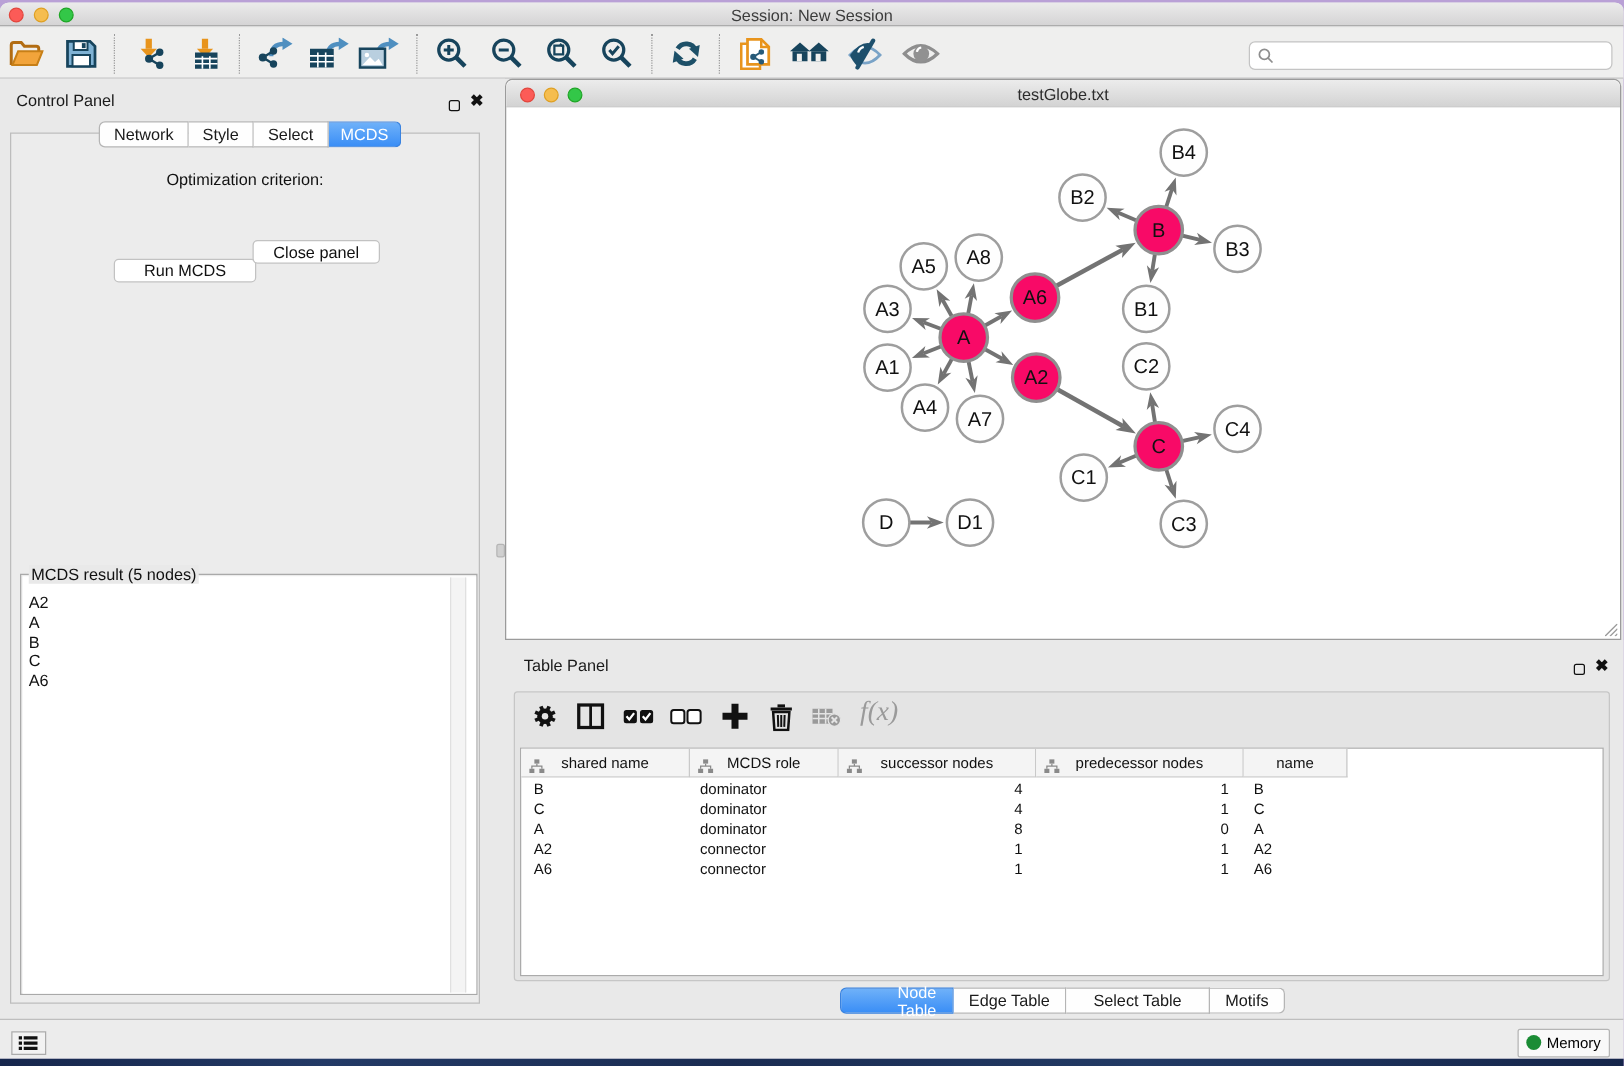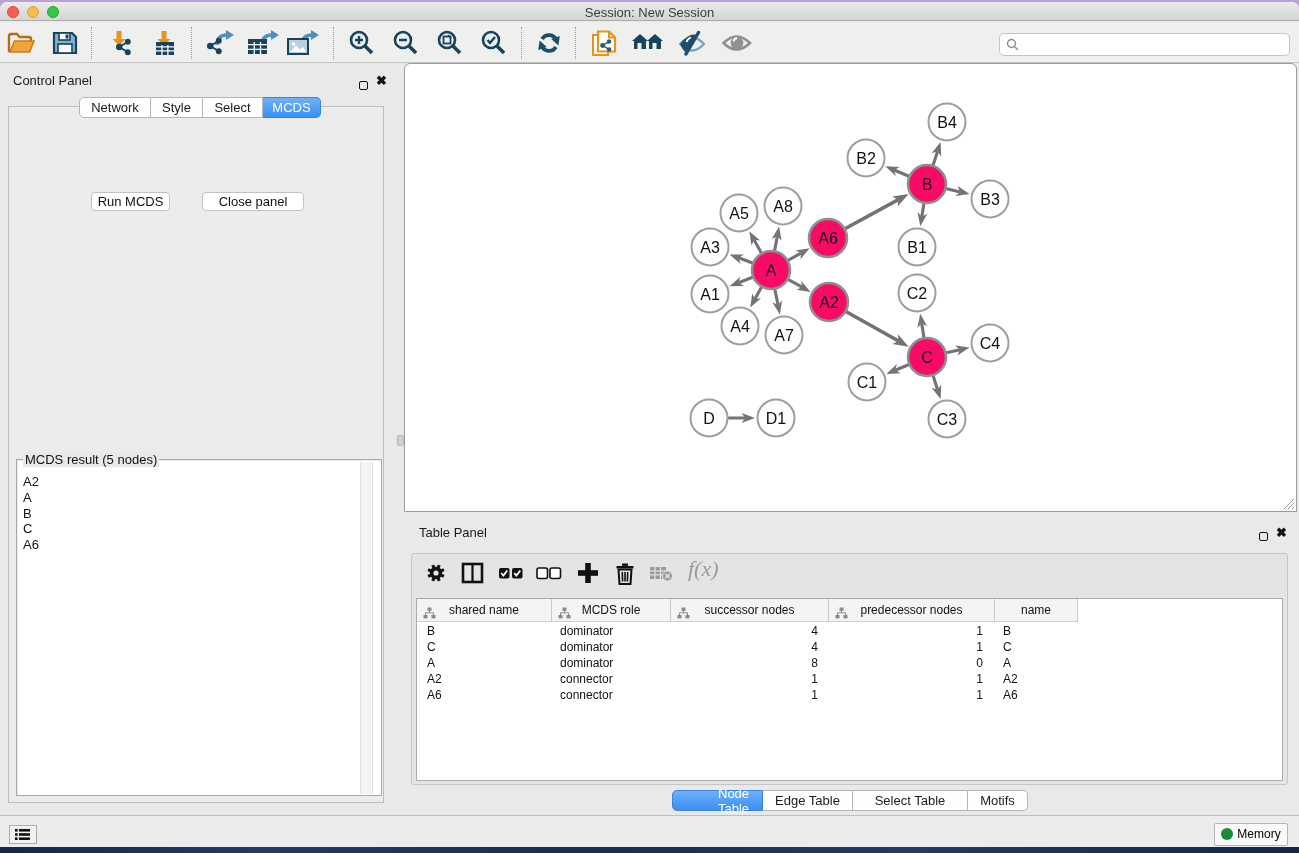--- a/index.html
+++ b/index.html
@@ -230,29 +230,36 @@
     <div class="hdr">Control Panel</div>
     <div class="winbtns" style="left:359px;top:13px;"><span class="sqbtn"></span></div>
     <div class="winbtns xbtn" style="left:376px;top:10px;">✖</div>
     <div id="cpbox"></div>
     <div class="tabs" id="cptabs">
       <div class="tab" style="width:72px;">Network</div>
       <div class="tab" style="width:52px;">Style</div>
       <div class="tab" style="width:60px;">Select</div>
       <div class="tab sel" style="width:58px;">MCDS</div>
     </div>
-    <div class="btn" style="left:91px;top:129px;width:79px;">Run MCDS</div>
+    <div id="optlabel">Optimization criterion:</div>
+    <div class="btn" style="left:91px;top:144px;width:114px;">Run MCDS</div>
     <div class="btn" style="left:202px;top:129px;width:102px;">Close panel</div>
     <div id="fieldset">
       <div id="listbox">A2<br>A<br>B<br>C<br>A6<div class="sb"></div></div>
       <div class="legend">MCDS result (5 nodes)</div>
     </div>
   </div>
   <div class="grip" style="left:397px;top:433px;width:7px;height:11px;"></div>
   <div id="netwin">
+    <div id="nettitle">
+      <div class="light" style="left:11px;top:6px;background:#fc5b57;border:0.5px solid #e2463d;"></div>
+      <div class="light" style="left:30px;top:6px;background:#f5bd4f;border:0.5px solid #dfa023;"></div>
+      <div class="light" style="left:49px;top:6px;background:#33c748;border:0.5px solid #1fa626;"></div>
+      <div class="t">testGlobe.txt</div>
+    </div>
     <div id="graphwrap">
     <svg id="graph" width="891" height="425" viewBox="0 0 891 425">
 <line x1="366.0" y1="183.0" x2="333.6" y2="195.8" stroke="#737373" stroke-width="3.1"></line>
 <polygon points="324.5,199.3 335.3,189.7 333.6,195.8 338.9,199.0" fill="#737373"></polygon>
 <line x1="366.0" y1="183.0" x2="333.7" y2="170.8" stroke="#737373" stroke-width="3.1"></line>
 <polygon points="324.6,167.4 339.0,167.5 333.7,170.8 335.5,176.9" fill="#737373"></polygon>
 <line x1="366.0" y1="183.0" x2="349.9" y2="212.1" stroke="#737373" stroke-width="3.1"></line>
 <polygon points="345.2,220.6 347.3,206.4 349.9,212.1 356.1,211.2" fill="#737373"></polygon>
 <line x1="366.0" y1="183.0" x2="349.0" y2="152.8" stroke="#737373" stroke-width="3.1"></line>
 <polygon points="344.3,144.3 355.2,153.6 349.0,152.8 346.5,158.5" fill="#737373"></polygon>

